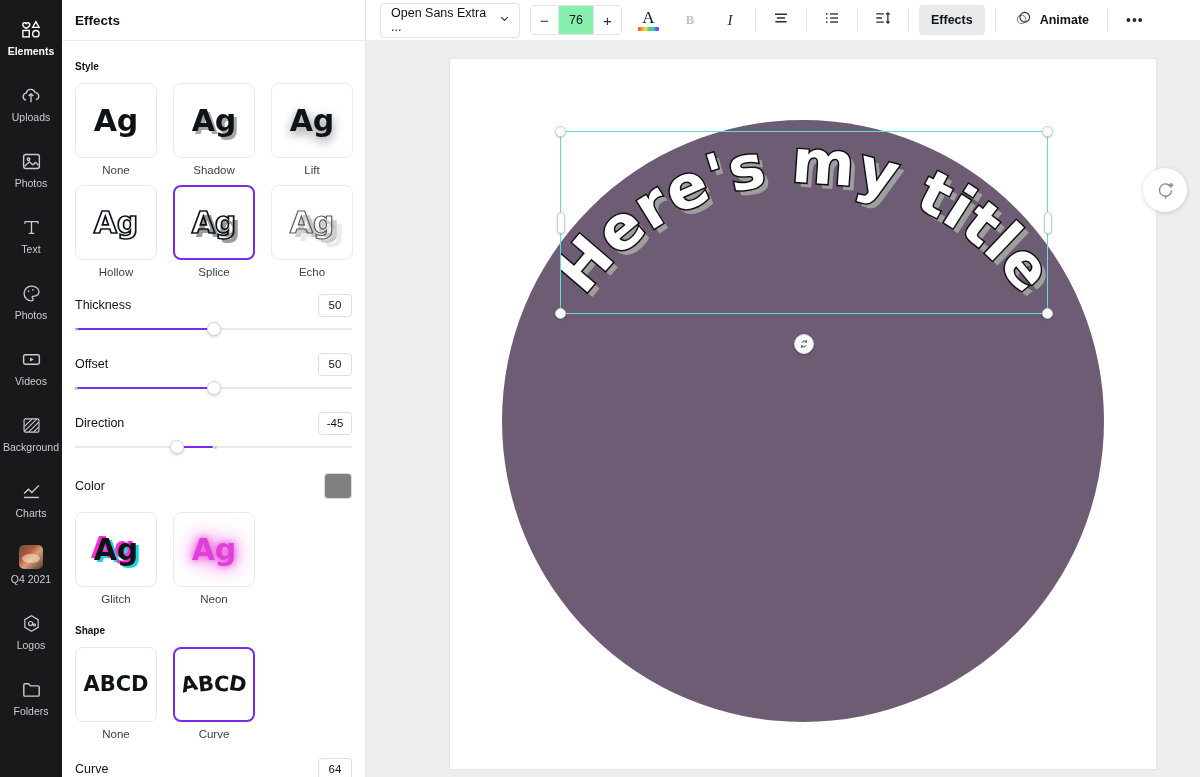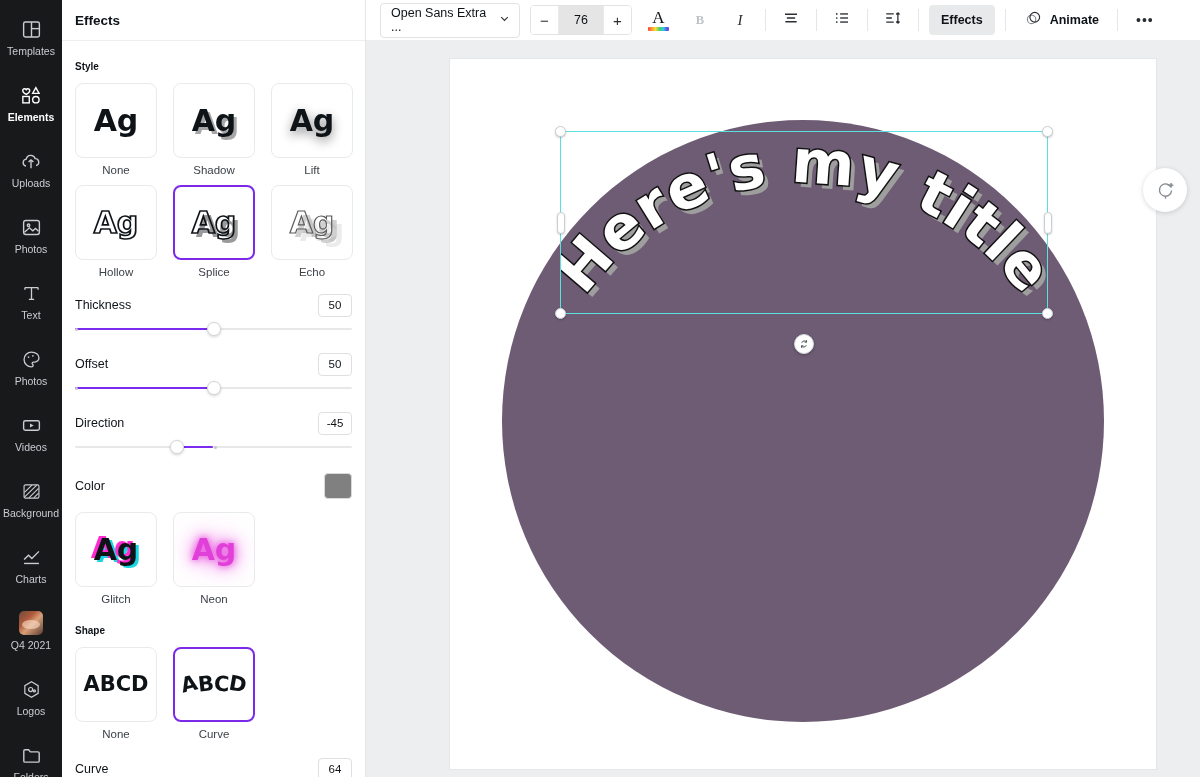--- a/index.html
+++ b/index.html
@@ -195,25 +195,25 @@
   .size-grp {
     height: 30px; display: flex; align-items: center;
     border: 1px solid #E1E3E6; border-radius: 4px; overflow: hidden;
   }
   .size-btn {
     width: 27px; height: 28px; display: flex;
     align-items: center; justify-content: center;
     font-size: 15px; color: #2A2E33; cursor: pointer; background: #fff;
   }
   .size-val {
-    width: 46px; height: 28px; display: flex;
+    width: 36px; height: 28px; display: flex;
     align-items: center; justify-content: center;
     font-size: 12.5px; color: #0E1318;
     border-left: 1px solid #E9EAEC; border-right: 1px solid #E9EAEC;
-    cursor: text; background:#e5e5e5;
+    cursor: text; background:#86efac;
   }
   .tb-btn {
     height: 30px; min-width: 30px; padding: 0 6px;
     display: flex; align-items: center; justify-content: center;
     border-radius: 4px; cursor: pointer;
     color: #2A2E33;
   }
   .tb-btn.on { background: #E8E9EB; }
   .tb-btn.dim { color: #BFC3C8; }
   .tb-sep { width: 1px; height: 22px; background: #E4E6E9; }
@@ -283,30 +283,20 @@
     cursor: pointer;
   }
 </style>
 </head>
 <body>
 
 <div id="app">
 
   <div class="rail">
 
-    <div class="rail-item">
-      <span class="ico">
-        <svg width="21" height="21" viewBox="0 0 24 24" fill="none" stroke="currentColor" stroke-width="1.6">
-          <rect x="3" y="3.5" width="18" height="17" rx="2"></rect>
-            <line x1="12" y1="3.5" x2="12" y2="20.5"></line>
-            <line x1="12" y1="11" x2="21" y2="11"></line>
-        </svg>
-      </span>
-      <span class="lbl">Templates</span>
-    </div>
 
     <div class="rail-item active">
       <span class="ico">
         <svg width="22" height="22" viewBox="0 0 24 24" fill="none" stroke="currentColor" stroke-width="1.5">
           <path d="M3 7.4c0-1.3 1-2.2 2.1-2.2 .9 0 1.4 .5 1.7 1 .3-.5 .8-1 1.7-1 1.1 0 2.1 .9 2.1 2.2 0 2-3.8 4-3.8 4S3 9.4 3 7.4z"></path>
           <path d="M17.3 3.9 20.8 10.2 13.8 10.2z"></path>
           <rect x="3.1" y="13.6" width="7" height="7"></rect>
           <circle cx="17.3" cy="17.1" r="3.5"></circle>
         </svg>
       </span>

